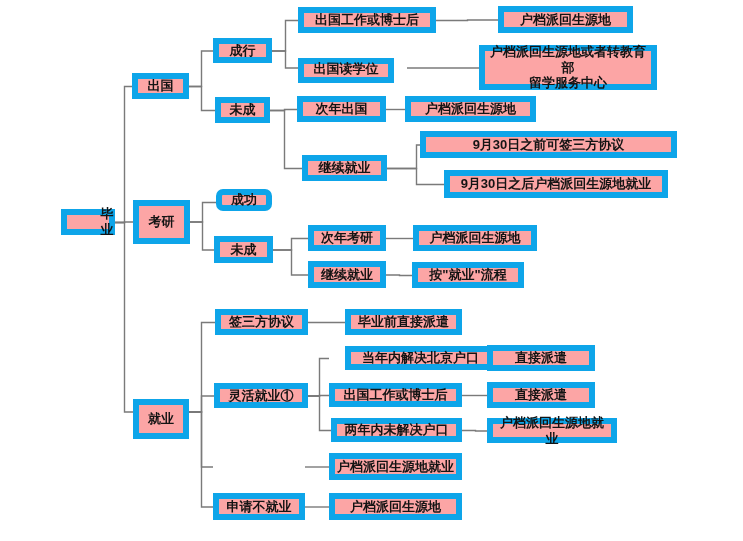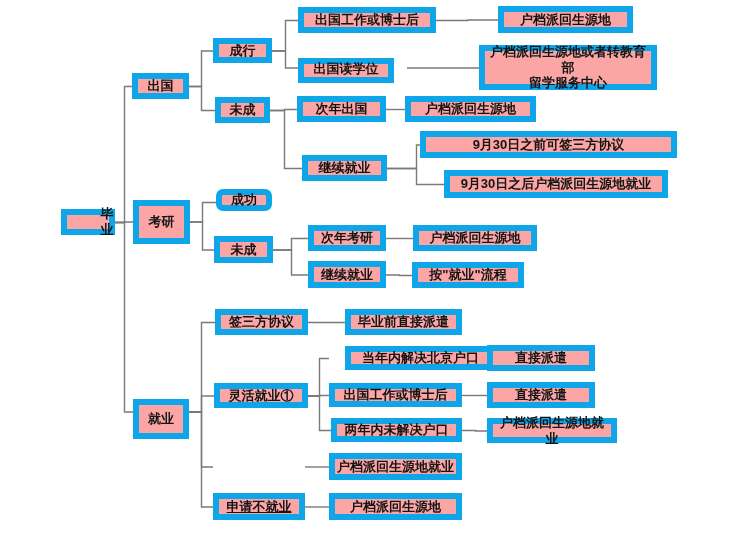--- a/index.html
+++ b/index.html
@@ -174,19 +174,19 @@
     </div>
     <div class="node" style="left: 331px; top: 418px; width: 131px; height: 24px;">
       <span>两年内未解决户口</span>
     </div>
     <div class="node" style="left: 487px; top: 418px; width: 130px; height: 25px;">
       <span>户档派回生源地就业</span>
     </div>
     <div class="node" style="left: 329px; top: 453px; width: 133px; height: 27px;">
       <span>户档派回生源地就业</span>
     </div>
-    <div class="node" style="left: 213px; top: 493px; width: 92px; height: 27px; text-decoration: underline;">
+    <div class="node" style="left: 213px; top: 493px; width: 92px; height: 27px;">
       <span>申请不就业</span>
     </div>
     <div class="node" style="left: 329px; top: 493px; width: 133px; height: 27px;">
       <span>户档派回生源地</span>
     </div>
   </div>
 
 </body></html>

